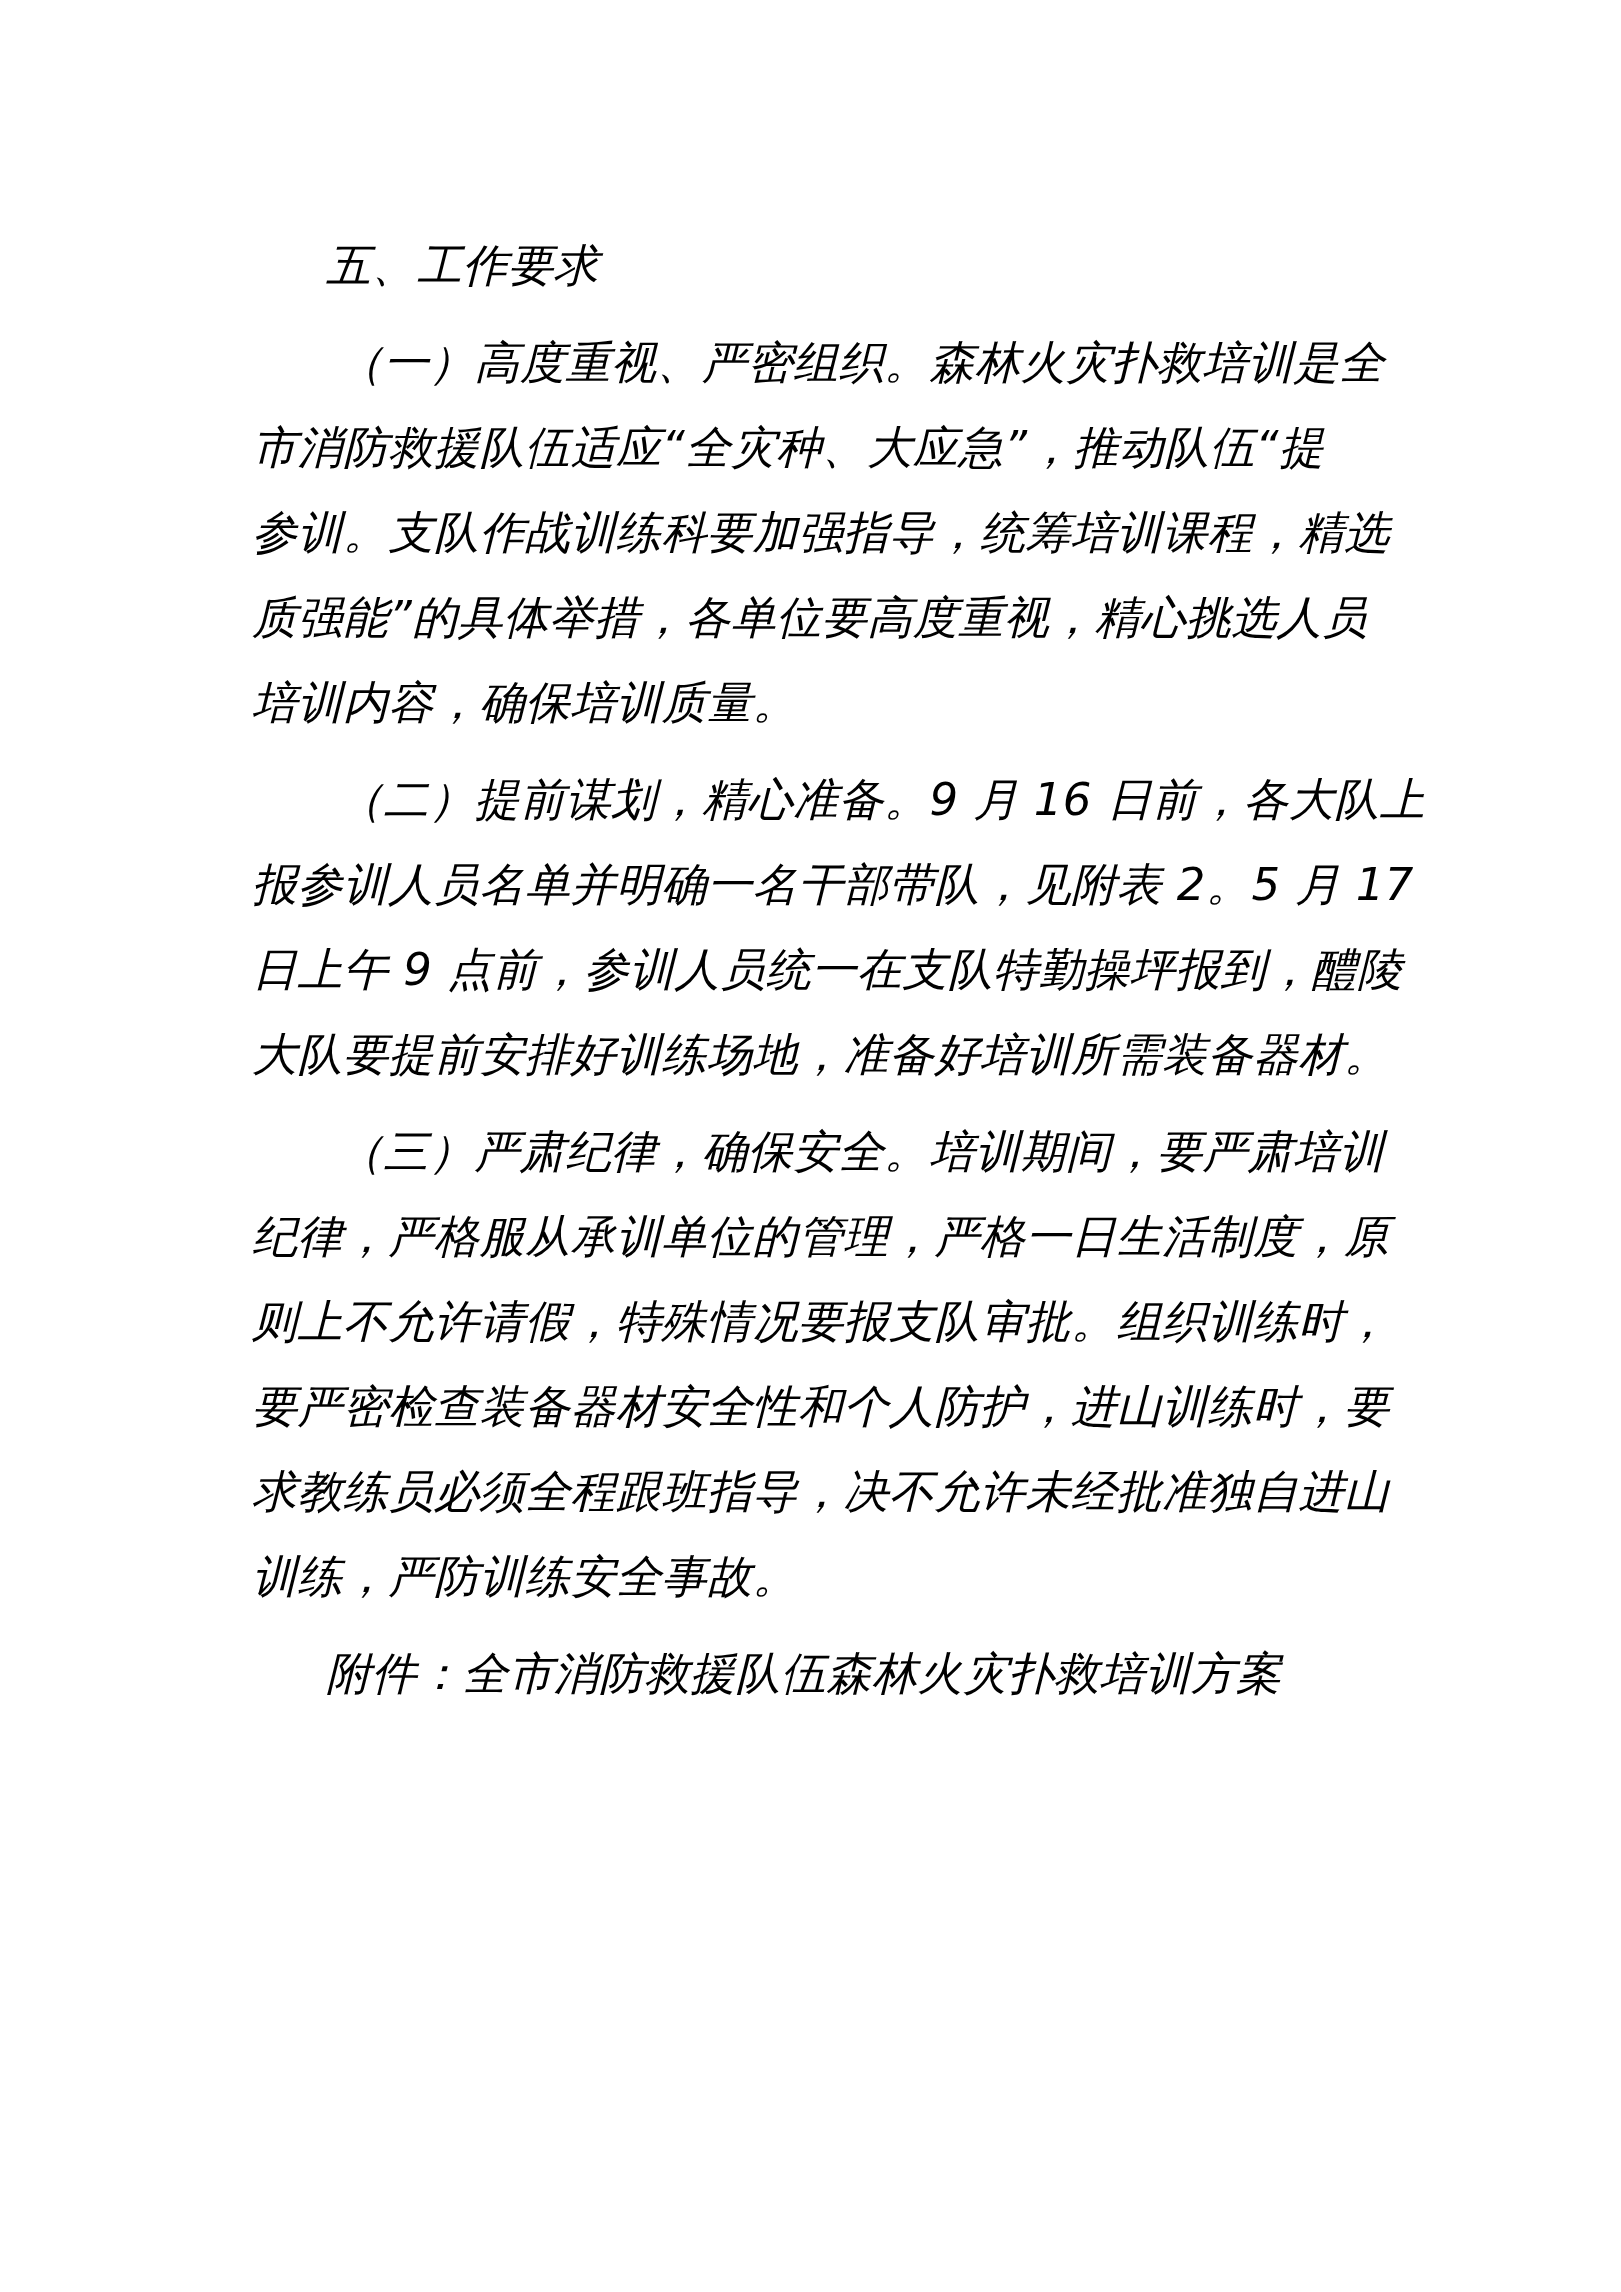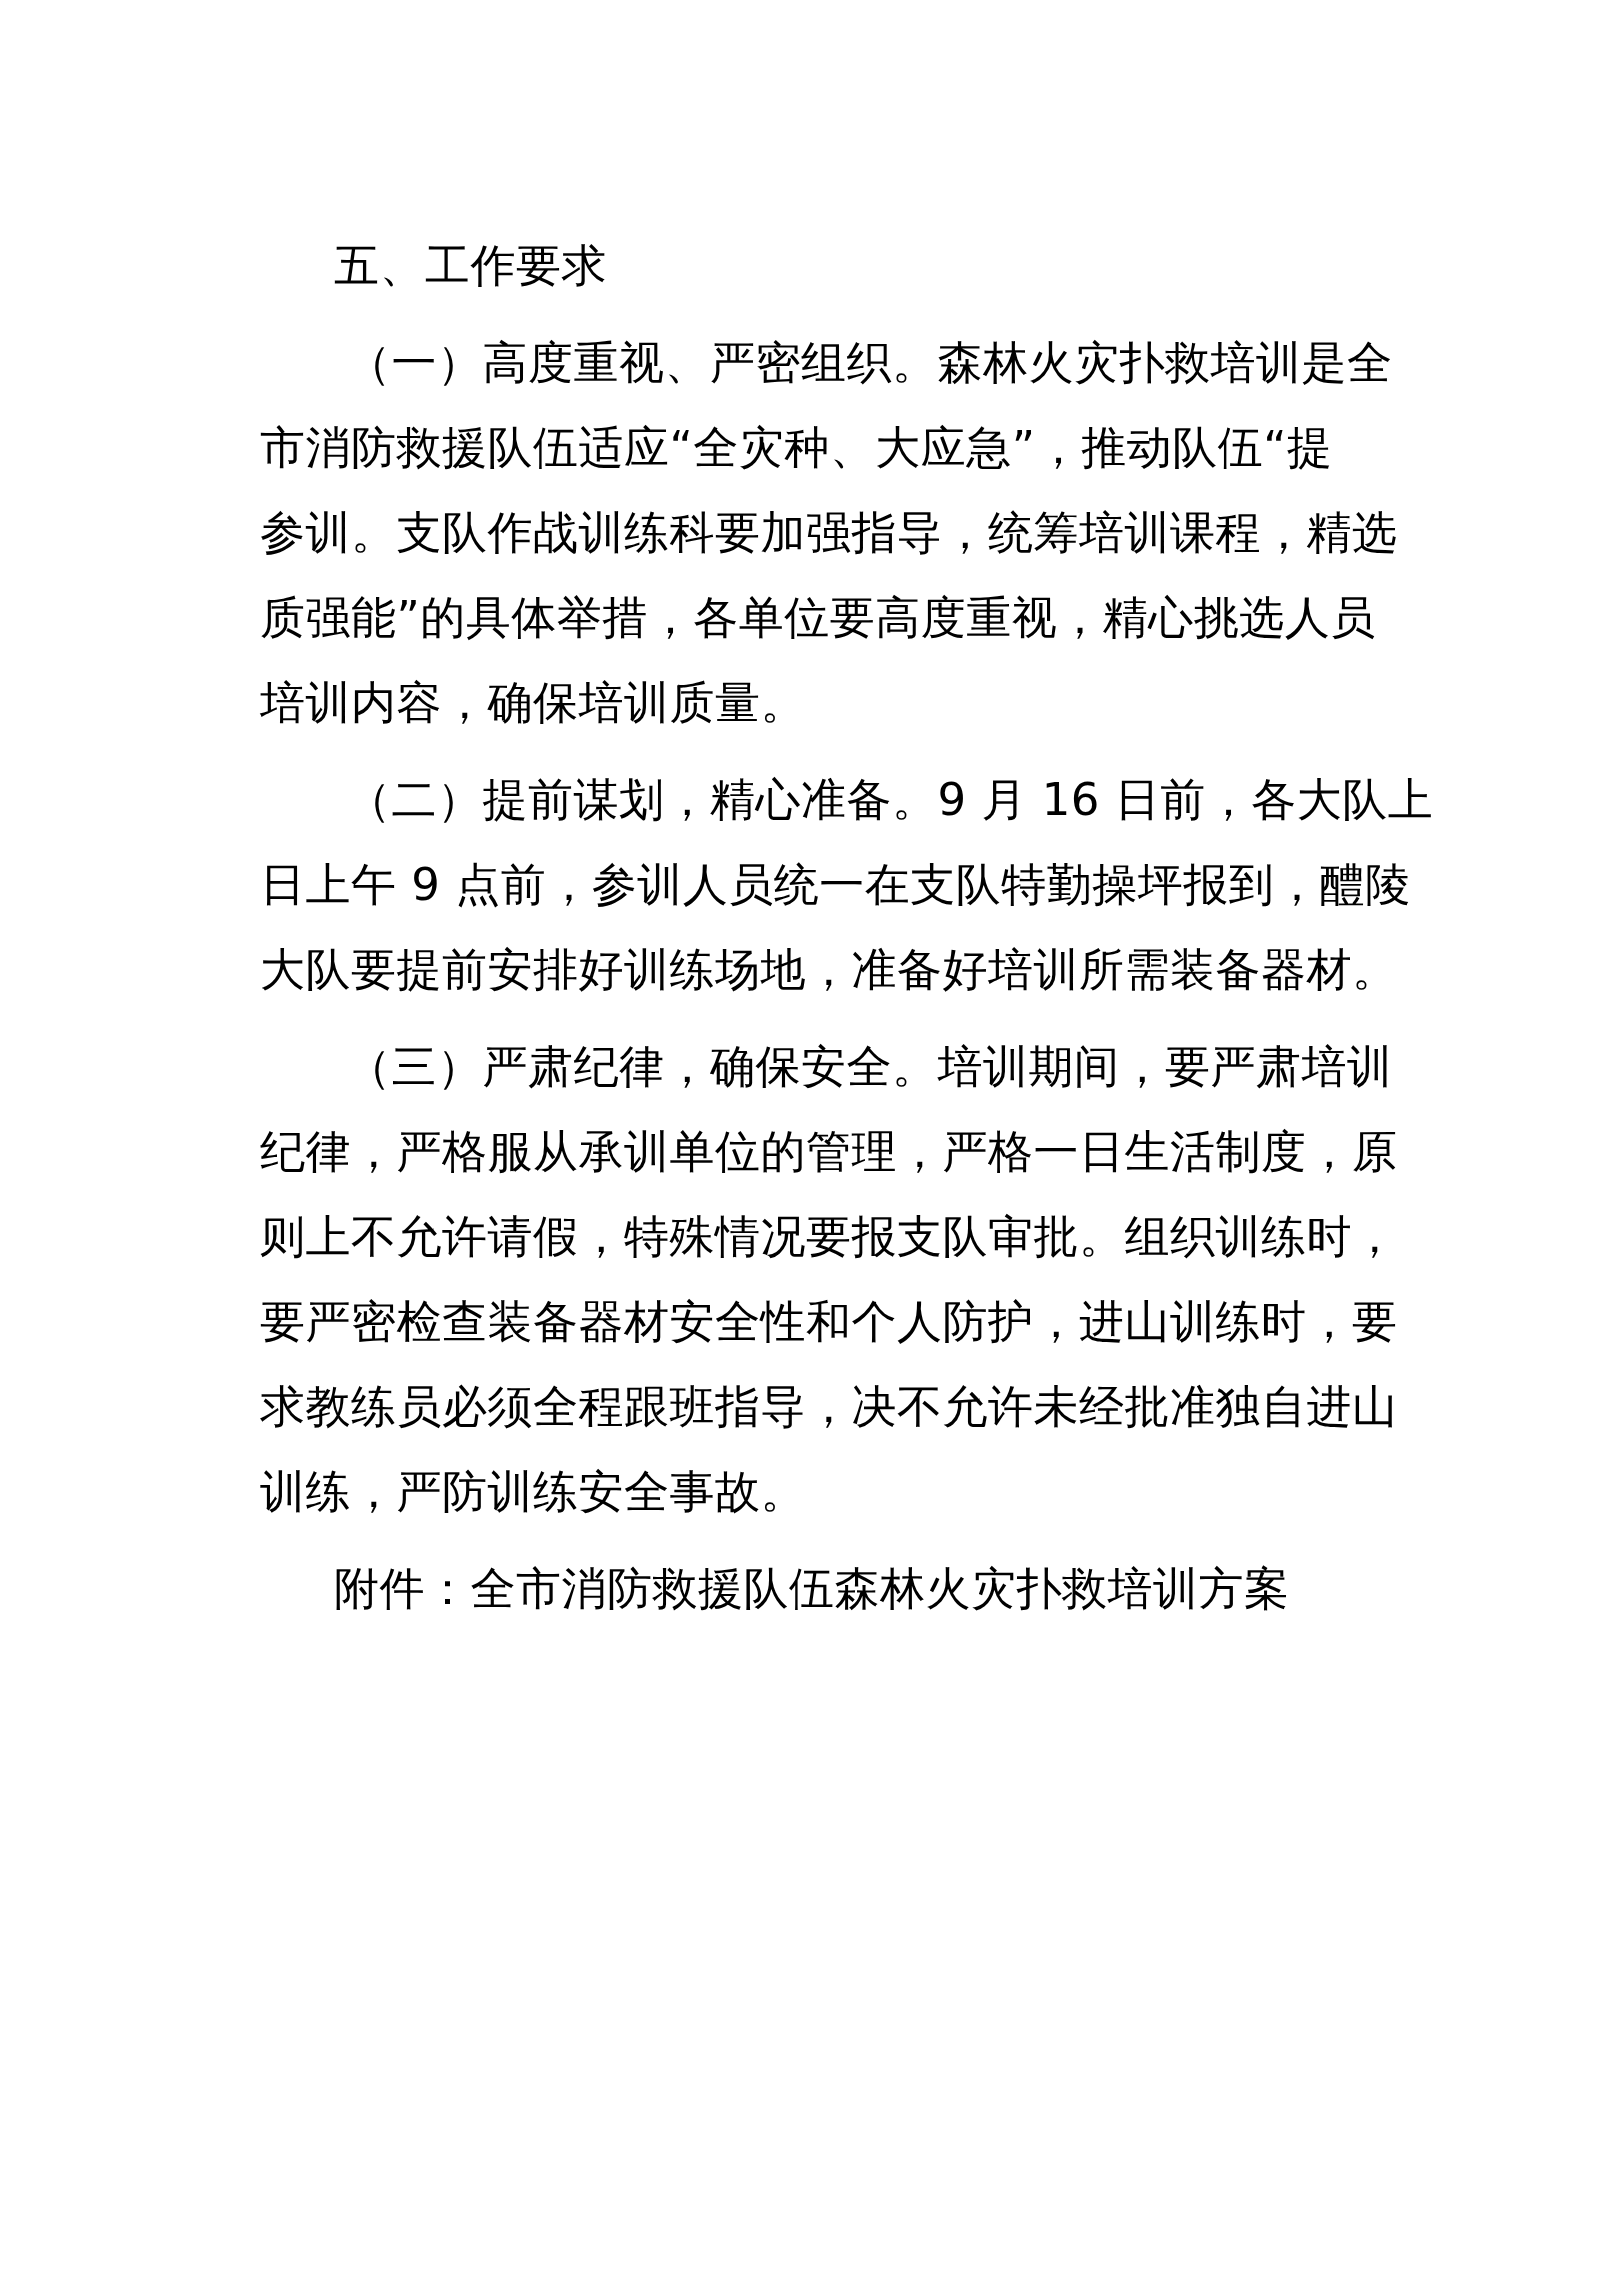--- a/index.html
+++ b/index.html
@@ -10,23 +10,24 @@
     body {
       width: 1621px;
       height: 2293px;
       position: relative;
       overflow: hidden;
       font-family: "DejaVu Sans", "Liberation Sans", sans-serif;
       color: #000000;
     }
     .page {
       position: absolute;
-      left: 248px;
+      left: 240px;
       top: 223px;
       width: 1129px;
+      font-style: italic;
     }
     .line {
       font-size: 45px;
       line-height: 85px;
       height: 85px;
       white-space: nowrap;
       letter-spacing: 0.5px;
     }
     .indent {
       padding-left: 86px;
@@ -47,20 +48,21 @@
   <div class="para">
     <div class="line indent">（一）高度重视、严密组织。森林火灾扑救培训是全</div>
     <div class="line">市消防救援队伍适应“全灾种、大应急”，推动队伍“提</div>
     <div class="line">参训。支队作战训练科要加强指导，统筹培训课程，精选</div>
     <div class="line">质强能”的具体举措，各单位要高度重视，精心挑选人员</div>
     <div class="line">培训内容，确保培训质量。</div>
   </div>
 
   <div class="para">
     <div class="line indent">（二）提前谋划，精心准备。9 月 16 日前，各大队上</div>
+    <div class="line">报参训人员名单并明确一名干部带队，见附表 2。5 月 17</div>
     <div class="line">日上午 9 点前，参训人员统一在支队特勤操坪报到，醴陵</div>
     <div class="line">大队要提前安排好训练场地，准备好培训所需装备器材。</div>
   </div>
 
   <div class="para">
     <div class="line indent">（三）严肃纪律，确保安全。培训期间，要严肃培训</div>
     <div class="line">纪律，严格服从承训单位的管理，严格一日生活制度，原</div>
     <div class="line">则上不允许请假，特殊情况要报支队审批。组织训练时，</div>
     <div class="line">要严密检查装备器材安全性和个人防护，进山训练时，要</div>
     <div class="line">求教练员必须全程跟班指导，决不允许未经批准独自进山</div>

